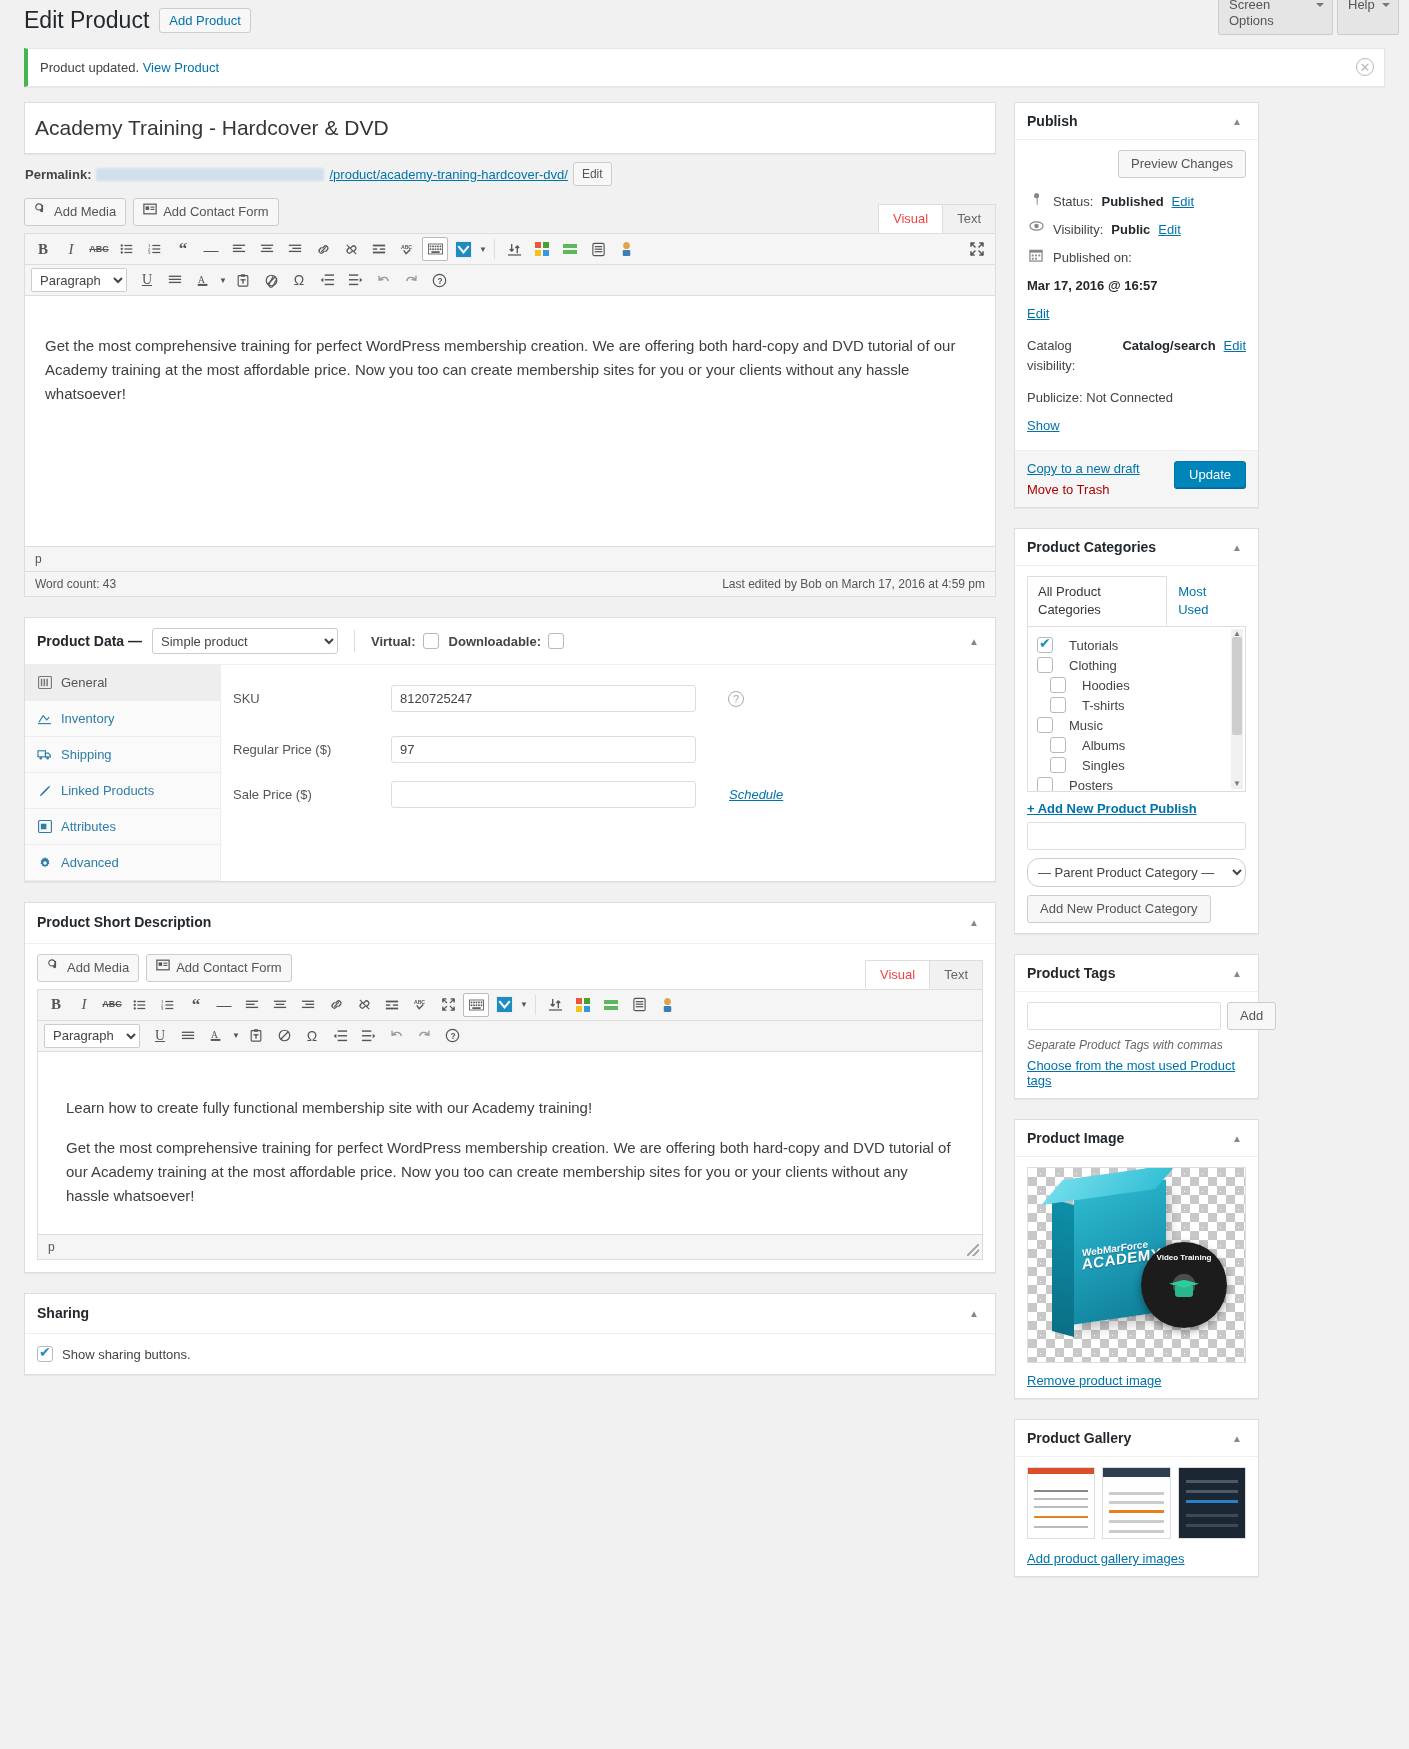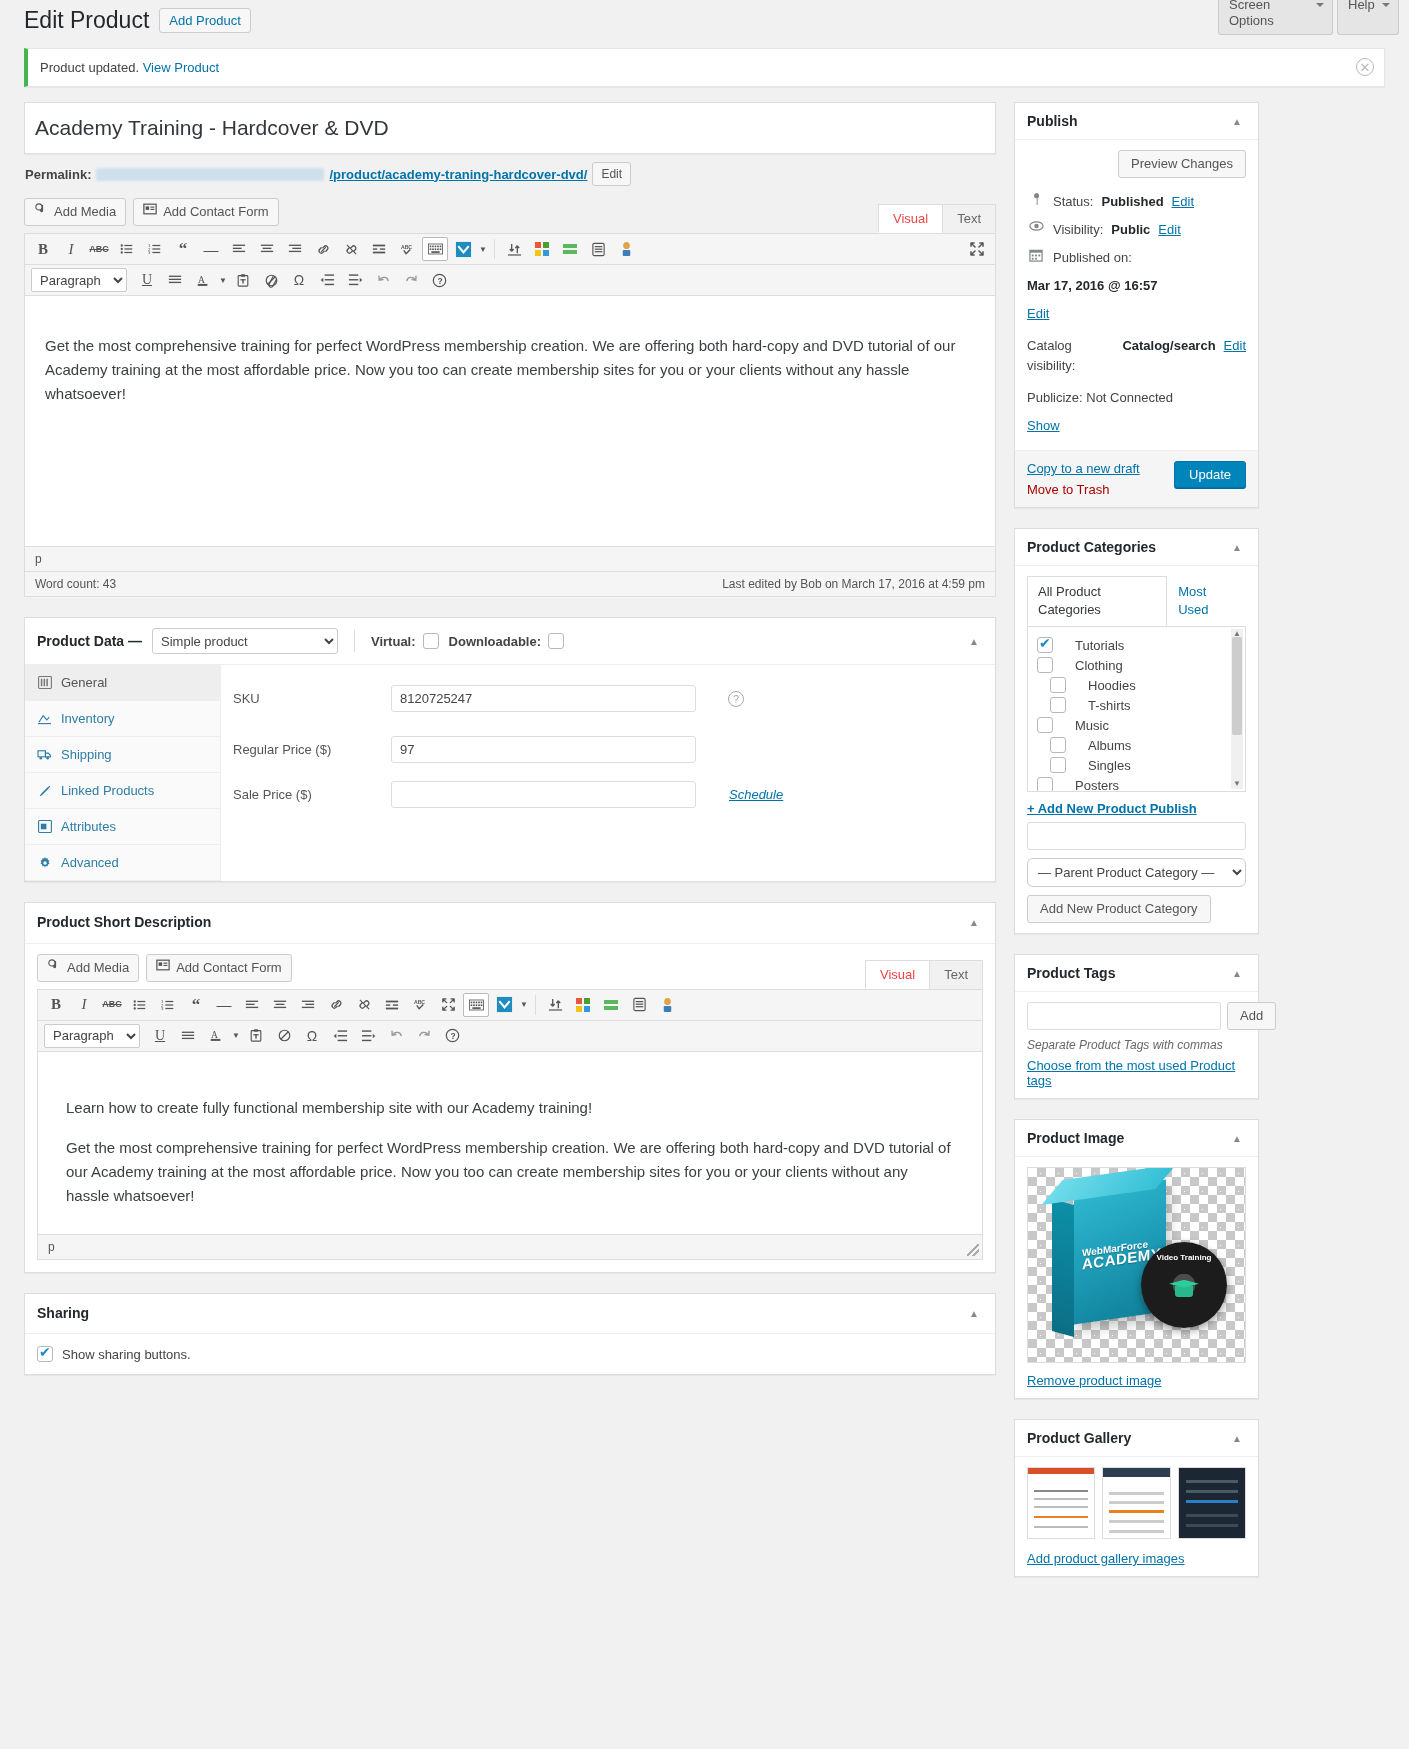--- a/index.html
+++ b/index.html
@@ -66,21 +66,21 @@
   .title-input {
     width: 100%; border: none; outline: none; padding: 11px 10px;
     font-size: 21px; font-weight: 400; color: #32373c; line-height: 28px;
     font-family: "Liberation Sans", sans-serif; background: #fff;
   }
   .permalink-row {
     padding: 8px 0 4px 1px; font-size: 13px; color: #444;
     display: flex; align-items: center; gap: 5px; flex-wrap: wrap;
   }
   .permalink-row b { font-weight: 700; }
-  .permalink-url { color: #0073aa; text-decoration: underline; font-weight: 700; }
+  .permalink-url { color: #0073aa; text-decoration: underline; font-weight: 400; }
   .perma-hidden {
     display: inline-block; background: #cfe0ec; color: transparent;
     border-radius: 2px; height: 13px; width: 228px; vertical-align: middle;
     filter: blur(1.2px);
   }
   .btn-small {
     background: #f7f7f7; border: 1px solid #ccc; border-radius: 3px;
     color: #555; font-size: 12px; padding: 2px 8px; line-height: 18px; cursor: pointer;
     font-family: "Liberation Sans", sans-serif;
   }
@@ -247,34 +247,34 @@
     padding: 6px 10px; font-size: 13px; color: #0073aa; cursor: pointer;
     border: 1px solid transparent; border-bottom: none; line-height: 18px;
   }
   .cat-tab.active {
     background: #fff; border-color: #ddd; border-bottom: 1px solid #fff; color: #32373c;
   }
   .cat-list {
     border: 1px solid #ddd; height: 166px; overflow: hidden; background: #fff;
     padding: 8px 6px; position: relative;
   }
-  .cat-item { display: flex; align-items: center; gap: 22px; padding: 2px 3px; font-size: 13px; color: #444; }
+  .cat-item { display: flex; align-items: center; gap: 16px; padding: 2px 3px; font-size: 13px; color: #444; }
   .cat-item.child { padding-left: 16px; }
   .cat-scroll {
     position: absolute; right: 2px; top: 2px; bottom: 2px; width: 12px; background: #f0f0f0;
   }
   .cat-scroll-thumb { position: absolute; top: 8px; left: 1px; width: 10px; height: 98px; background: #cdcdcd; border-radius: 2px; }
   .cat-scroll-arrow { position: absolute; left: 1px; width: 10px; height: 10px; color: #777; font-size: 8px; text-align: center; line-height: 10px; }
   .add-cat-link { display: block; color: #0073aa; font-weight: 700; text-decoration: underline; font-size: 13px; padding: 9px 0 6px; cursor: pointer; }
   .text-input {
     width: 100%; height: 28px; border: 1px solid #ddd; border-radius: 3px;
     padding: 2px 8px; font-size: 13px; font-family: "Liberation Sans", sans-serif; color: #444;
   }
   .select-full {
-    width: 100%; height: 29px; border: 1px solid #ccc; border-radius: 6px;
+    width: 100%; height: 29px; border: 1px solid #ccc; border-radius: 12px;
     background: #fff; font-size: 13px; color: #444; padding: 2px 6px; margin-top: 8px;
     font-family: "Liberation Sans", sans-serif;
   }
   .btn-block { margin-top: 8px; }
 
   
   .tag-row { display: flex; gap: 6px; }
   .tag-input { flex: 1; height: 28px; border: 1px solid #ddd; border-radius: 3px; padding: 2px 8px; font-size: 13px; font-family: "Liberation Sans", sans-serif;}
   .tag-hint { font-size: 12px; font-style: italic; color: #666; padding: 8px 0 6px; }
   .tag-link { color: #0073aa; text-decoration: underline; font-size: 13px; cursor: pointer; }

